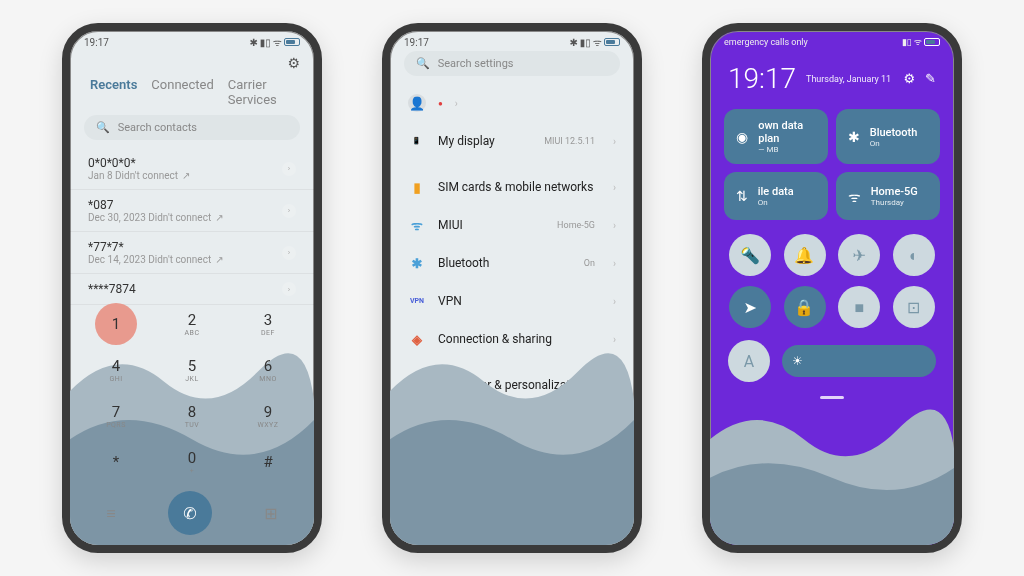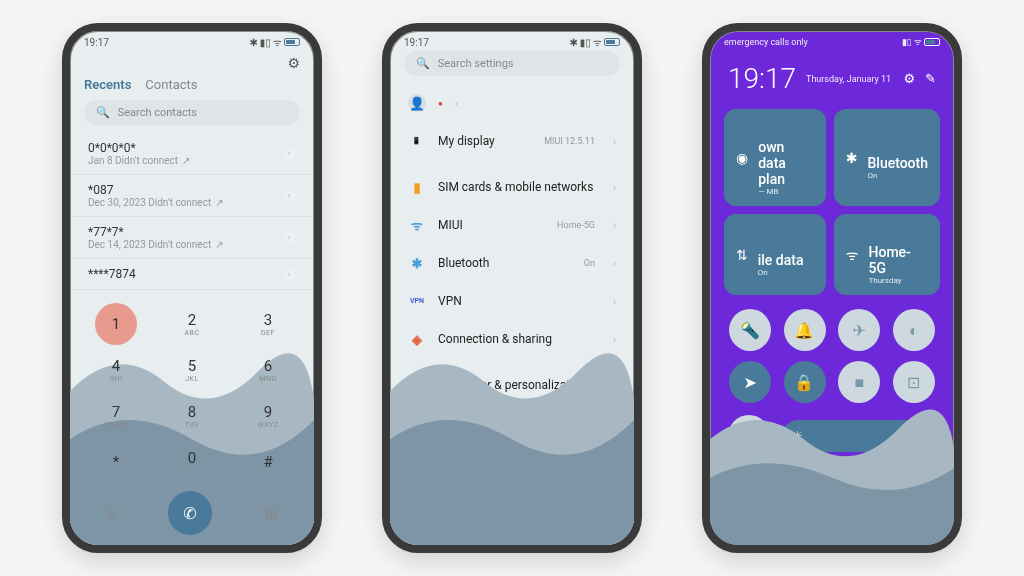--- a/index.html
+++ b/index.html
@@ -9,21 +9,21 @@
   .statusbar { display:flex; justify-content:space-between; align-items:center; padding:4px 14px 2px; font-size:10px; color:#555; }
   .statusbar .right { display:flex; gap:2px; align-items:center; }
   .statusbar .batt { width:16px; height:8px; border:1px solid #4a7a9a; border-radius:2px; position:relative; }
   .statusbar .batt::after { content:""; position:absolute; inset:1px 4px 1px 1px; background:#4a7a9a; border-radius:1px; }
   .mountains { position:absolute; bottom:0; left:0; right:0; height:45%; pointer-events:none; }
   .mountains svg { width:100%; height:100%; }
 
   
   .p1-top { padding:4px 14px 0; }
   .p1-gear { display:flex; justify-content:flex-end; }
-  .p1-tabs { display:flex; gap:14px; font-size:13px; color:#888; margin:6px 0 8px; }
+  .p1-tabs { display:flex; gap:14px; font-size:13px; color:#888; margin:6px 6px 8px; }
   .p1-tabs .active { color:#4a7a9a; font-weight:600; }
   .search { display:flex; align-items:center; gap:8px; background:#dfe5e7; border-radius:18px; padding:6px 12px; color:#888; font-size:11px; margin:0 14px 8px; }
   .call-item { display:flex; justify-content:space-between; align-items:center; padding:8px 18px; border-bottom:0.5px solid rgba(0,0,0,0.05); }
   .call-item .t1 { font-size:12px; color:#333; }
   .call-item .t2 { font-size:10px; color:#999; display:flex; gap:4px; align-items:center; }
   .chev { width:14px; height:14px; border-radius:50%; background:#ecf0f1; display:flex; align-items:center; justify-content:center; color:#aaa; font-size:8px; }
   .dialpad { position:absolute; bottom:0; left:0; right:0; display:grid; grid-template-columns:repeat(3,1fr); gap:4px; padding:0 10px 10px; z-index:2; }
   .key { height:42px; display:flex; flex-direction:column; align-items:center; justify-content:center; font-size:15px; color:#333; }
   .key .sub { font-size:7px; color:#888; letter-spacing:0.5px; }
   .key1 { background:#e89a8e; border-radius:50%; width:42px; height:42px; margin:0 auto; }
@@ -45,21 +45,21 @@
   
   .p3 { background:#6d28d9; }
   .p3 .statusbar { color:#eee; font-size:9px; }
   .p3-clock { display:flex; align-items:center; gap:10px; padding:12px 18px 14px; color:#fff; }
   .p3-clock .time { font-size:28px; font-weight:300; }
   .p3-clock .date { font-size:9px; opacity:0.9; }
   .p3-clock .icons { margin-left:auto; display:flex; gap:10px; font-size:13px; }
   .qs-tiles { display:grid; grid-template-columns:1fr 1fr; gap:8px; padding:0 14px; }
   .tile { background:#4a7a9a; border-radius:12px; padding:10px 12px; color:#fff; display:flex; gap:10px; align-items:center; min-height:48px; }
   .tile .tico { font-size:14px; }
-  .tile .tlbl { font-size:14px; font-weight:500;margin-top:20px; }
+  .tile .tlbl { font-size:11px; font-weight:500; }
   .tile .tsub { font-size:8px; opacity:0.85; }
   .qs-circles { display:grid; grid-template-columns:repeat(4,1fr); gap:10px; padding:14px 18px 6px; }
   .circ { width:42px; height:42px; border-radius:50%; background:#cdd9df; display:flex; align-items:center; justify-content:center; color:#7a98a8; font-size:16px; margin:0 auto; }
   .circ.on { background:#4a7a9a; color:#fff; }
   .slider-row { display:flex; align-items:center; gap:12px; padding:6px 18px; }
   .slider { flex:1; height:32px; background:#4a7a9a; border-radius:16px; display:flex; align-items:center; padding:0 10px; color:#fff; font-size:12px; }
   .handle { width:24px; height:3px; background:#fff; border-radius:2px; margin:8px auto 0; opacity:0.8; }
 </style>
 </head>
 <body>
@@ -74,21 +74,22 @@
       <span>ᯤ</span>
       <span class="batt"></span>
     </span>
   </div>
   <div class="p1-top">
     <div class="p1-gear">
       <span style="font-size:14px;color:#555">⚙</span>
     </div>
     <div class="p1-tabs">
       <span class="active">Recents</span>
-      <span>Contacts</span>
+      <span>Connected</span>
+      <span>Carrier Services</span>
     </div>
   </div>
   <div class="search">
     <span>🔍</span>
     <span>Search contacts</span>
   </div>
   <div>
     <div class="call-item">
       <div>
             <div class="t1">0*0*0*0*</div>

